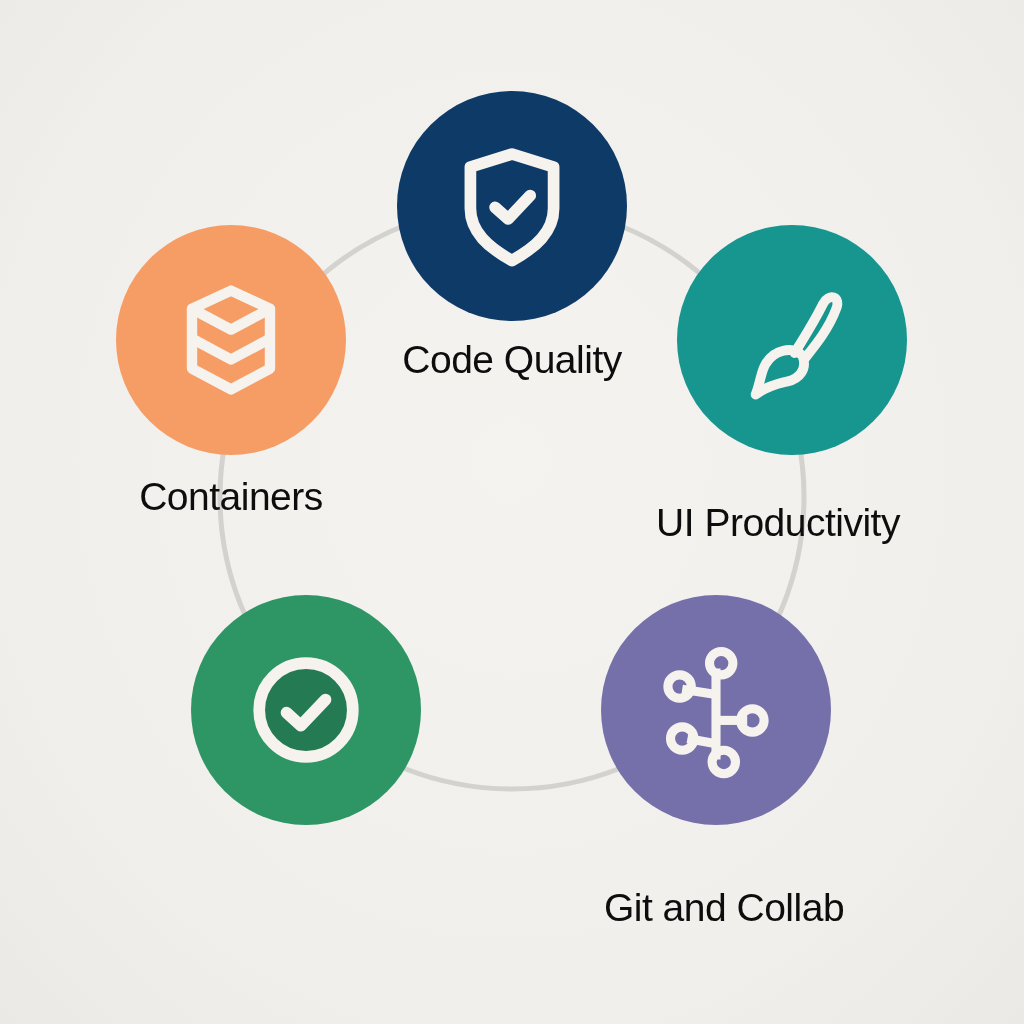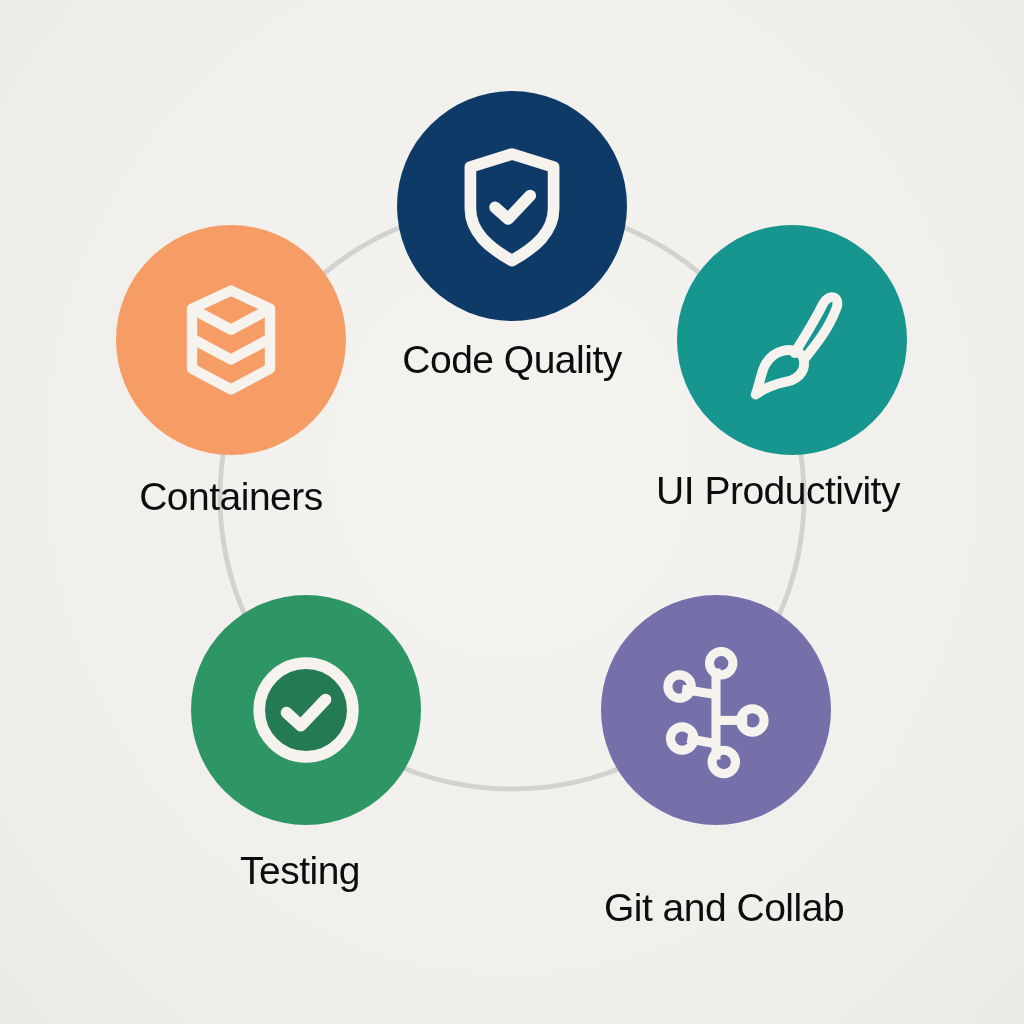--- a/index.html
+++ b/index.html
@@ -63,21 +63,21 @@
     </svg>
   </div>
   <div class="label" style="left:512px; top:340px;">Code Quality</div>
 
   <div class="node" style="left:677px; top:225px; background:#16968f;">
     <svg viewBox="0 0 100 100">
       <path d="M52 60 C58 50 66 38 74 22 C78 14 88 16 84 26 C78 42 68 54 60 64" fill="none" stroke="#f6f3ee" stroke-width="7.5" stroke-linejoin="round" stroke-linecap="round"></path>
       <path d="M58 62 C62 72 56 80 46 82 C38 84 30 86 22 92 C26 82 26 74 30 68 C36 58 50 54 58 62 Z" fill="none" stroke="#f6f3ee" stroke-width="7.5" stroke-linejoin="round"></path>
     </svg>
   </div>
-  <div class="label" style="left:778px; top:471px;">UI Productivity</div>
+  <div class="label" style="left:778px; top:503px;">UI Productivity</div>
 
   <div class="node" style="left:601px; top:595px; background:#7670aa;">
     <svg viewBox="0 0 100 100">
       <g fill="none" stroke="#f6f3ee" stroke-width="7">
         <line x1="50" y1="18" x2="50" y2="88"></line>
         <line x1="24" y1="34" x2="50" y2="38"></line>
         <line x1="50" y1="58" x2="74" y2="58"></line>
         <line x1="28" y1="72" x2="50" y2="76"></line>
         <circle cx="54" cy="14" r="9"></circle>
         <circle cx="22" cy="32" r="9"></circle>
@@ -88,21 +88,20 @@
     </svg>
   </div>
   <div class="label" style="left:724px; top:888px;">Git and Collab</div>
 
   <div class="node" style="left:191px; top:595px; background:#2e9565;">
     <svg viewBox="0 0 100 100">
       <circle cx="50" cy="50" r="36" fill="#247a52" stroke="#f6f3ee" stroke-width="9"></circle>
       <path d="M35 52 L46 62 L65 42" fill="none" stroke="#f6f3ee" stroke-width="9" stroke-linecap="round" stroke-linejoin="round"></path>
     </svg>
   </div>
-  <div class="label" style="left:300px; top:851px;">Testing</div>
 
   <div class="node" style="left:116px; top:225px; background:#f69d66;">
     <svg viewBox="0 0 100 100">
       <path d="M50 12 L80 26 L80 72 L50 88 L20 72 L20 26 Z" fill="none" stroke="#f6f3ee" stroke-width="8" stroke-linejoin="round"></path>
       <path d="M20 26 L50 42 L80 26" fill="none" stroke="#f6f3ee" stroke-width="8" stroke-linejoin="round"></path>
       <path d="M20 49 L50 65 L80 49" fill="none" stroke="#f6f3ee" stroke-width="8" stroke-linejoin="round"></path>
     </svg>
   </div>
   <div class="label" style="left:231px; top:477px;text-align:center;">Containers</div>
 

